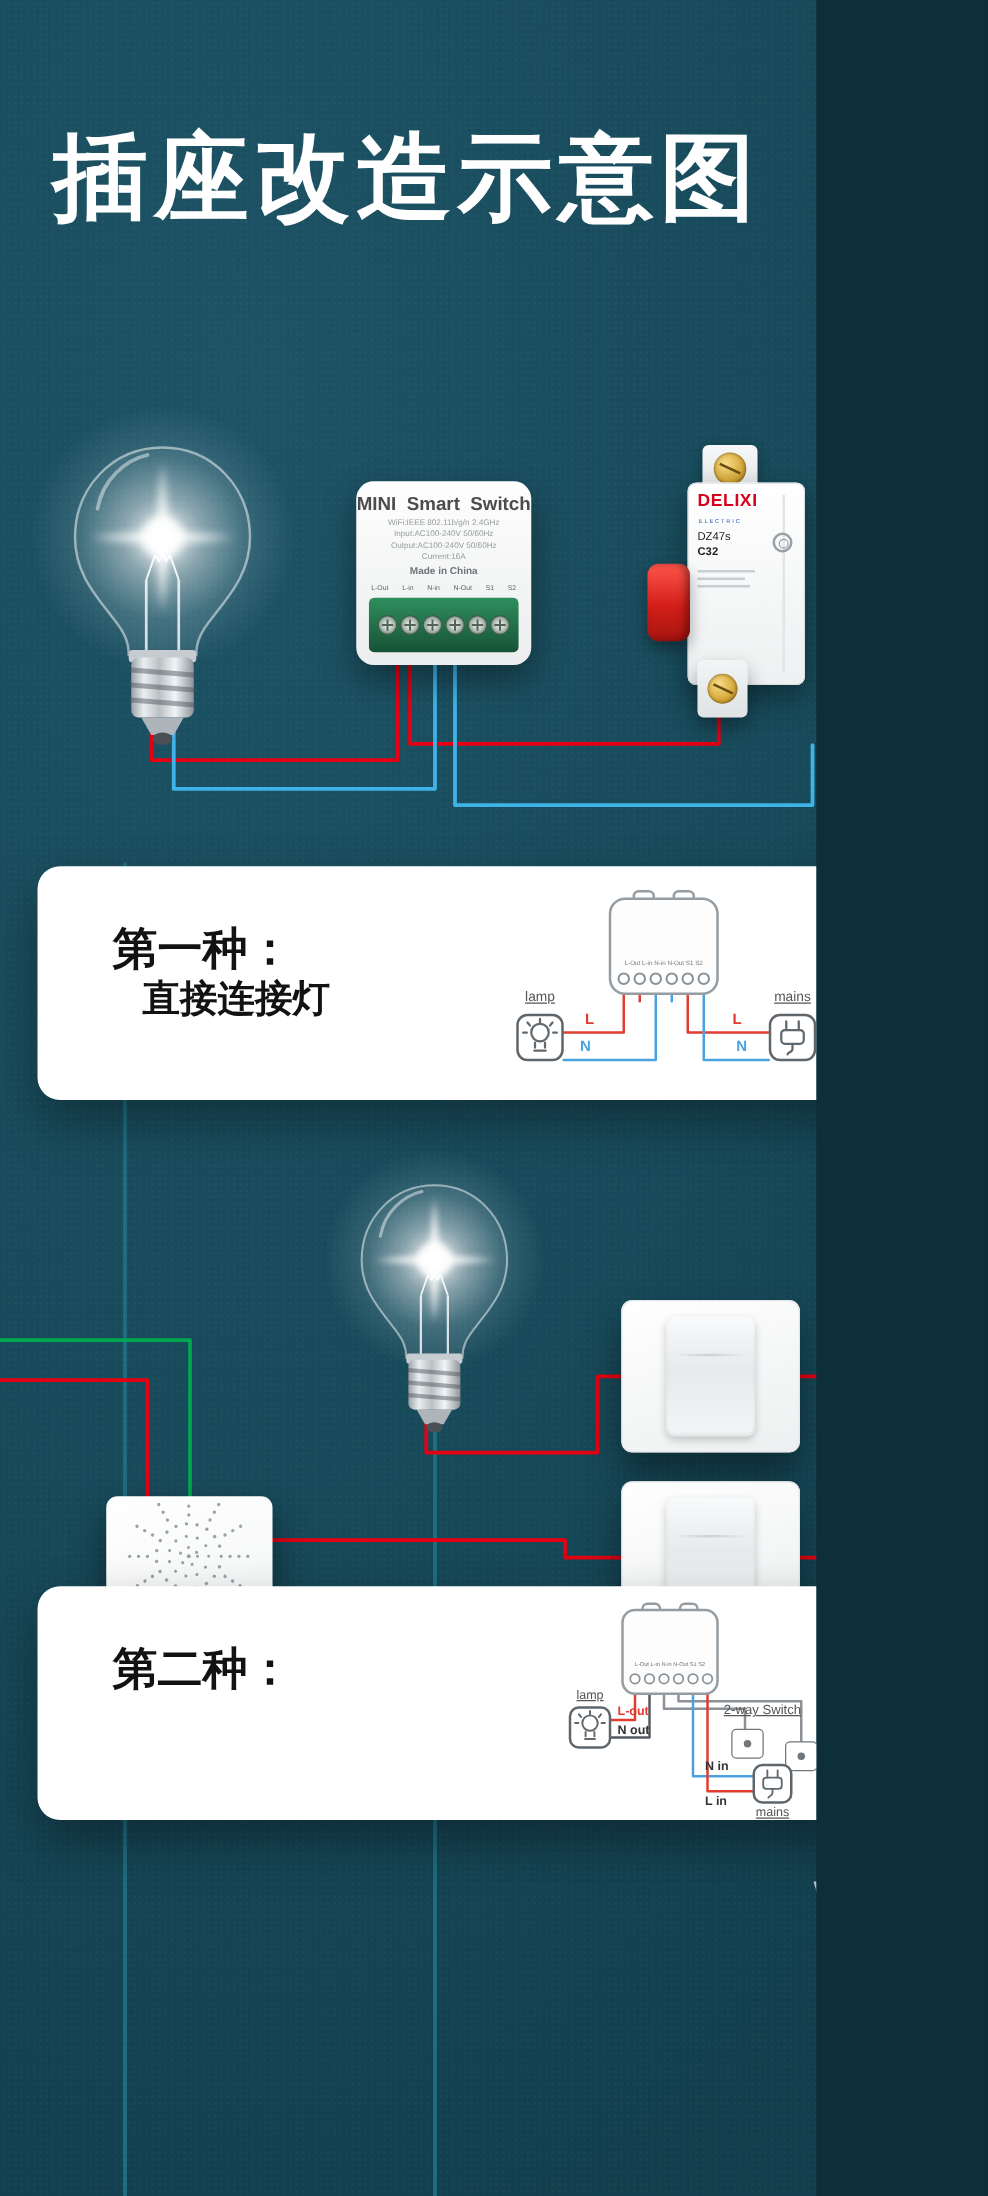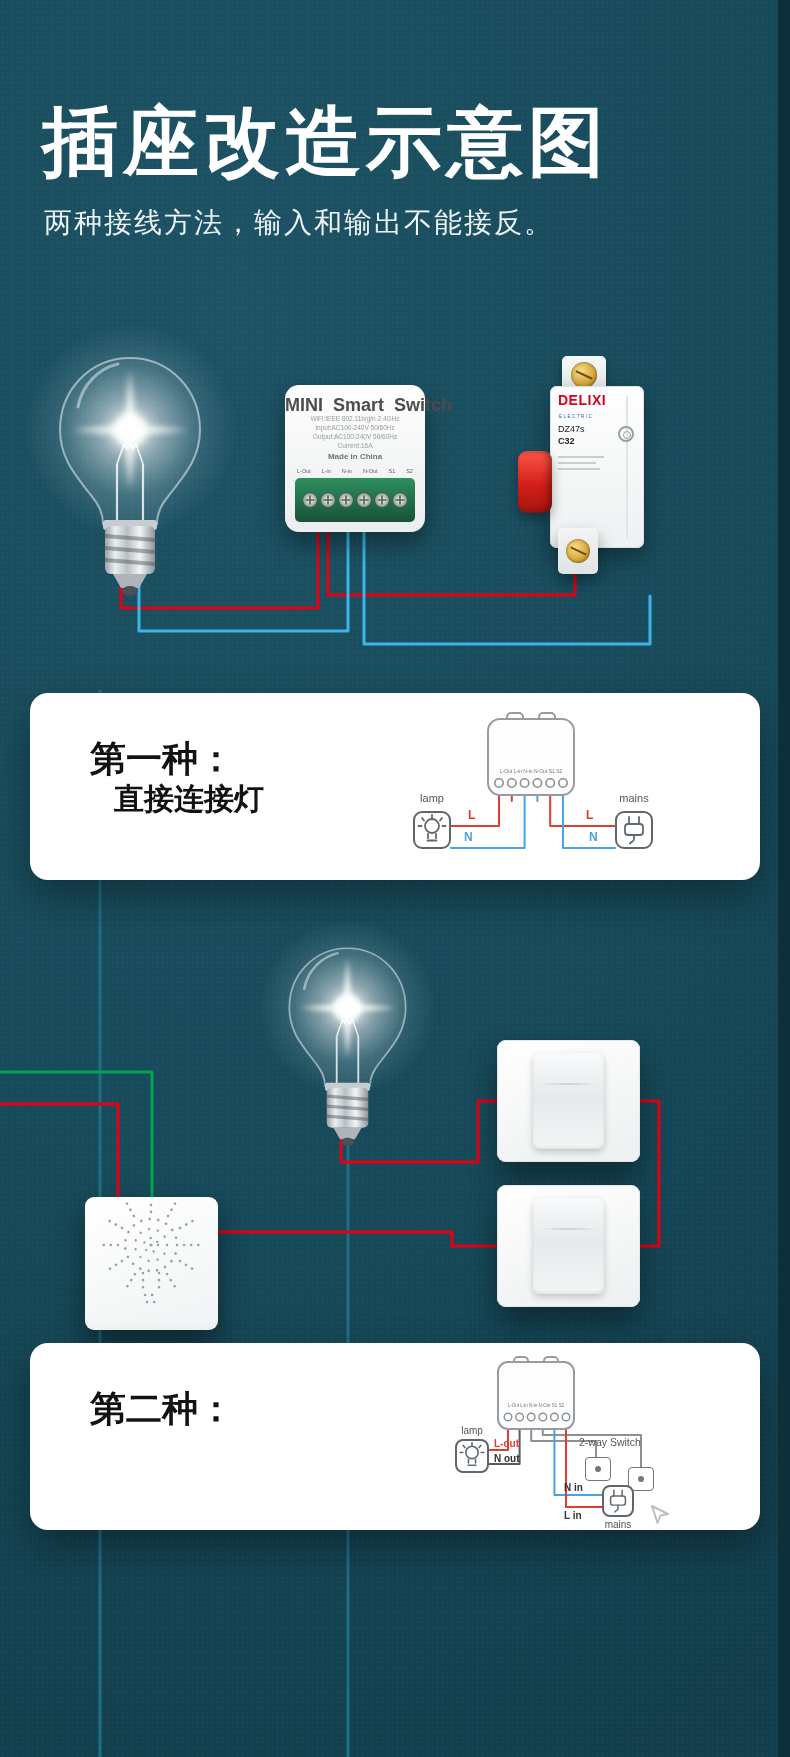--- a/index.html
+++ b/index.html
@@ -1,36 +1,36 @@
 <!DOCTYPE html>
 <html><head>
 <meta charset="utf-8">
 <style>
   *{margin:0;padding:0;box-sizing:border-box}
   html,body{background:#0c2f3a}
-  .canvas{position:relative;width:778px;height:1757px;overflow:hidden;
+  .canvas{position:relative;width:653px;height:1757px;overflow:hidden;
     background:radial-gradient(130% 90% at 30% 18%, #1d5365 0%, #174a5a 55%, #123e4d 100%);
     font-family:"Liberation Sans","DejaVu Sans",sans-serif;}
   .canvas::before{content:"";position:absolute;inset:0;pointer-events:none;
     background-image:radial-gradient(rgba(255,255,255,0.025) 1px, transparent 1.3px),
                      radial-gradient(rgba(0,0,0,0.06) 1px, transparent 1.3px);
     background-size:5px 5px,8px 8px;background-position:0 0,3px 4px;}
   .abs{position:absolute}
   svg{display:block}
 
   .page-title{position:absolute;left:42px;top:92px;font-size:76px;font-weight:900;color:#ffffff;letter-spacing:5px;}
   .page-subtitle{position:absolute;left:44px;top:204px;font-size:28px;color:#eef4f5;letter-spacing:2px;}
 
   
   .full-svg{position:absolute;left:0;top:0;width:790px;height:1757px;pointer-events:none}
 
   
   .module{position:absolute;left:285px;top:385px;width:140px;height:147px;border-radius:14px;
     background:linear-gradient(180deg,#fefefe,#ebedee);box-shadow:0 12px 26px rgba(0,0,0,.38);}
-  .module-title{position:absolute;top:10px;left:0;right:0;text-align:center;font-size:18px;font-weight:bold;color:#4c4c4c;white-space:pre;}
+  .module-title{position:absolute;top:10px;left:0;right:0;text-align:center;font-size:15px;font-weight:bold;color:#4c4c4c;white-space:pre;}
   .module-specs{position:absolute;top:29px;left:0;right:0;text-align:center;}
   .module-specs div{font-size:6.5px;line-height:9px;color:#979c9e;}
   .module-made{position:absolute;top:67px;left:0;right:0;text-align:center;font-size:8px;font-weight:bold;color:#6e7376;}
   .module-terms{position:absolute;top:83px;left:12px;right:12px;display:flex;justify-content:space-between;}
   .module-terms span{font-size:5.5px;color:#5d6366;}
   .module-block{position:absolute;left:10px;top:93px;}
 
   
   .breaker{position:absolute;left:515px;top:356px;width:135px;height:222px;}
   .brk-top-tab{position:absolute;left:47px;top:0;width:44px;height:38px;background:linear-gradient(180deg,#f6f7f8,#e4e7e8);border-radius:5px;box-shadow:0 4px 10px rgba(0,0,0,.3);}
@@ -60,29 +60,29 @@
   .rocker::after{content:"";position:absolute;left:6px;right:6px;top:30px;height:2px;
     background:linear-gradient(90deg,transparent,#ccd1d4,transparent);}
 
   
   .panel{position:absolute;left:85px;top:1197px;width:133px;height:133px;border-radius:9px;
     background:linear-gradient(160deg,#ffffff,#f1f3f4);box-shadow:0 14px 28px rgba(0,0,0,.45);}
 
   
   .card{position:absolute;left:30px;width:730px;height:187px;background:#ffffff;border-radius:18px;
     box-shadow:0 18px 40px rgba(0,0,0,.35);}
-  .card1{top:693px}.card2{top:1343px}
+  .card1{top:693px}.card2{top:1269px}
   .card-heading{position:absolute;left:60px;top:42px;font-size:36px;font-weight:800;color:#121212;}
   .card-sub{position:absolute;left:60px;top:86px;font-size:30px;font-weight:800;color:#121212;margin-left:24px;}
   .card-svg{position:absolute;left:0;top:0;width:730px;height:187px;pointer-events:none}
 
   .mini-module{position:absolute;}
   .mini-terms{position:absolute;left:0;right:0;text-align:center;color:#70787e;}
   .sq-icon{position:absolute;border:2px solid #5f666c;background:#fff;}
-  .diag-label{position:absolute;color:#555;text-align:center;}
+  .diag-label{position:absolute;color:#555;text-align:center;text-decoration:underline;}
   .wire-label{position:absolute;font-weight:bold;font-size:12px;}
   .m2-label{position:absolute;font-size:10px;font-weight:bold;color:#333;}
   .mini-switch{position:absolute;width:26px;height:24px;border:1.5px solid #70777d;border-radius:4px;background:#fff;}
   .mini-switch i{position:absolute;left:50%;top:50%;width:6px;height:6px;margin:-3px 0 0 -3px;border-radius:50%;background:#70777d;display:block}
 
   .cursor-arrow{position:absolute;left:648px;top:1502px;}
 </style>
 </head>
 <body>
 
@@ -101,21 +101,20 @@
     <polyline points="364,512 364,644 650,644 650,596" stroke="#3fb3e8" stroke-width="3"></polyline>
 
     <polyline points="0,1072 152,1072 152,1200" stroke="#00a651" stroke-width="3"></polyline>
     <polyline points="0,1104 118,1104 118,1200" stroke="#e60012" stroke-width="3"></polyline>
     <polyline points="341,1125 341,1162 478,1162 478,1101 499,1101" stroke="#e60012" stroke-width="3"></polyline>
     <polyline points="216,1232 452,1232 452,1246 499,1246" stroke="#e60012" stroke-width="3"></polyline>
     <polyline points="638,1101 659,1101 659,1246 638,1246" stroke="#e60012" stroke-width="3"></polyline>
   </svg>
 
   <h1 class="page-title">插座改造示意图</h1>
-  <p class="page-subtitle">两种接线方法，输入和输出不能接反。</p>
 
   <div class="abs" style="left:20px;top:312px;width:220px;height:290px">
     <svg width="220" height="290" viewBox="0 0 220 290">
       <defs>
         <radialGradient id="b1glow">
             <stop offset="0" stop-color="#ffffff" stop-opacity=".95"></stop>
             <stop offset=".3" stop-color="#ffffff" stop-opacity=".45"></stop>
             <stop offset=".62" stop-color="#d8eef6" stop-opacity=".14"></stop>
             <stop offset="1" stop-color="#d8eef6" stop-opacity="0"></stop>
           </radialGradient>

